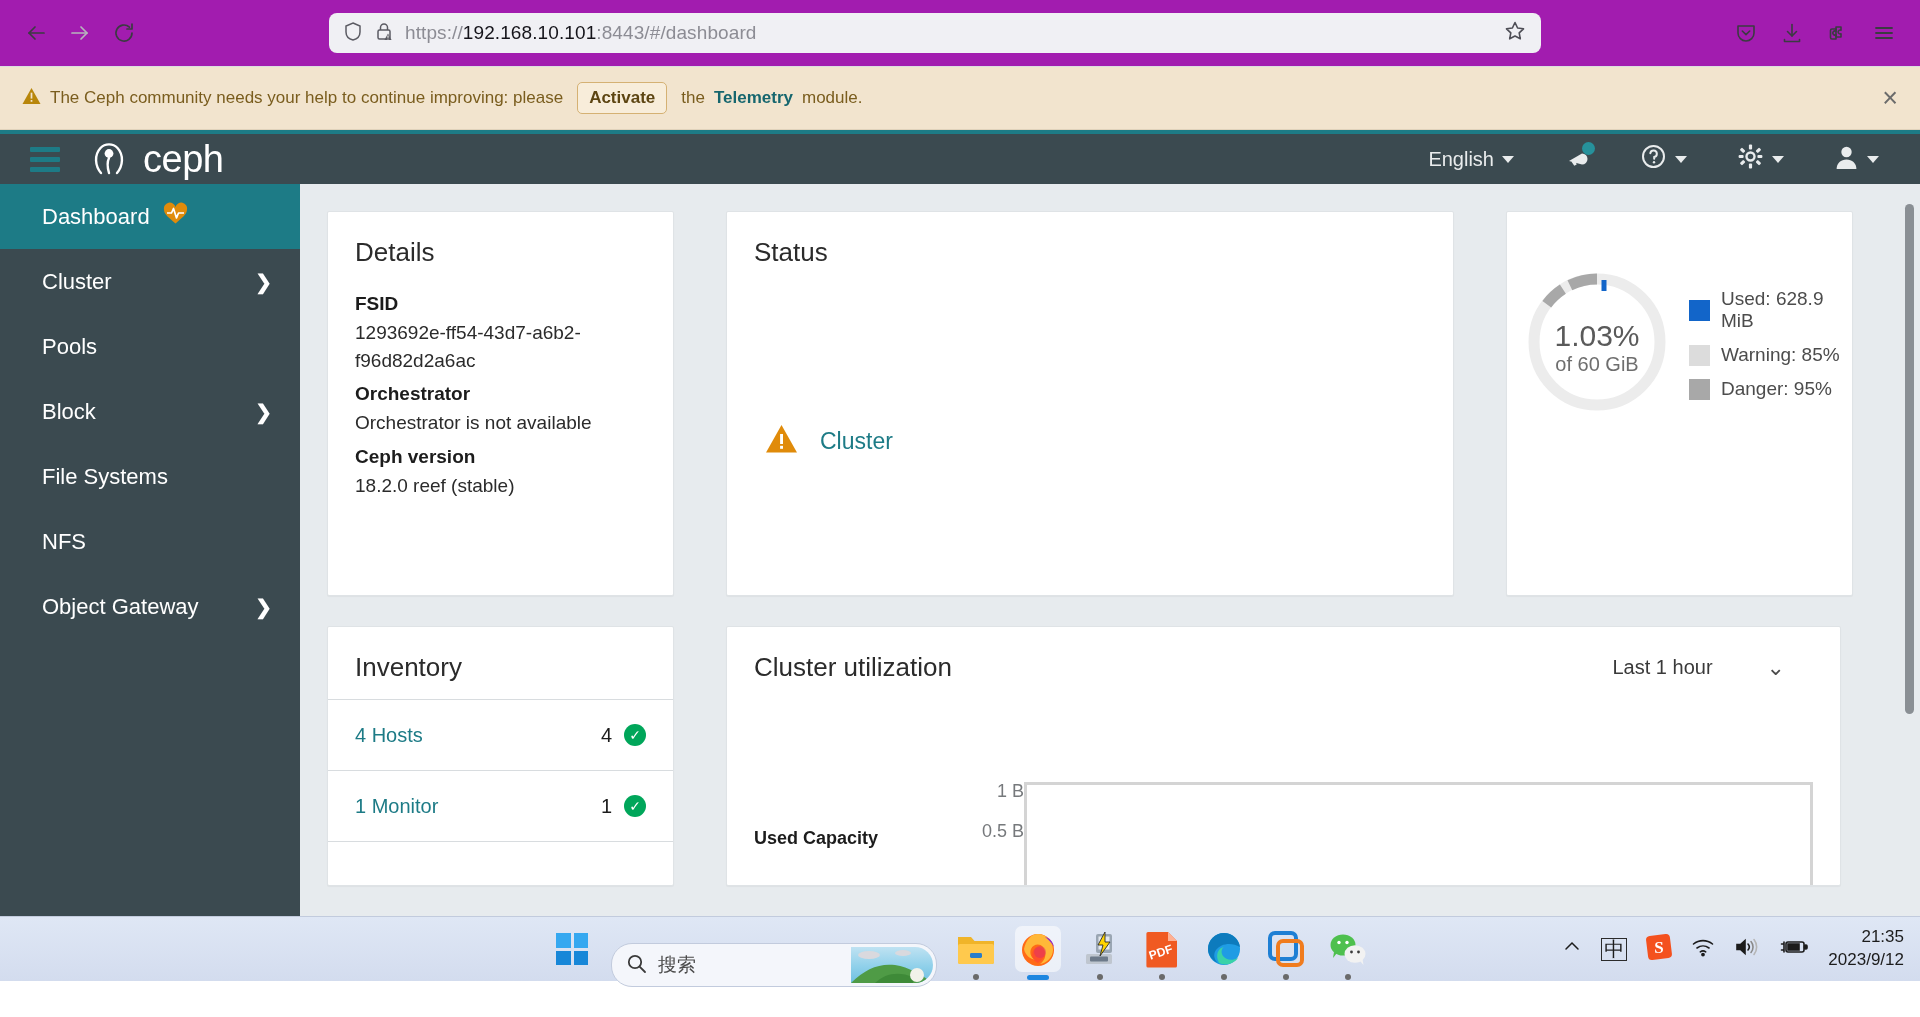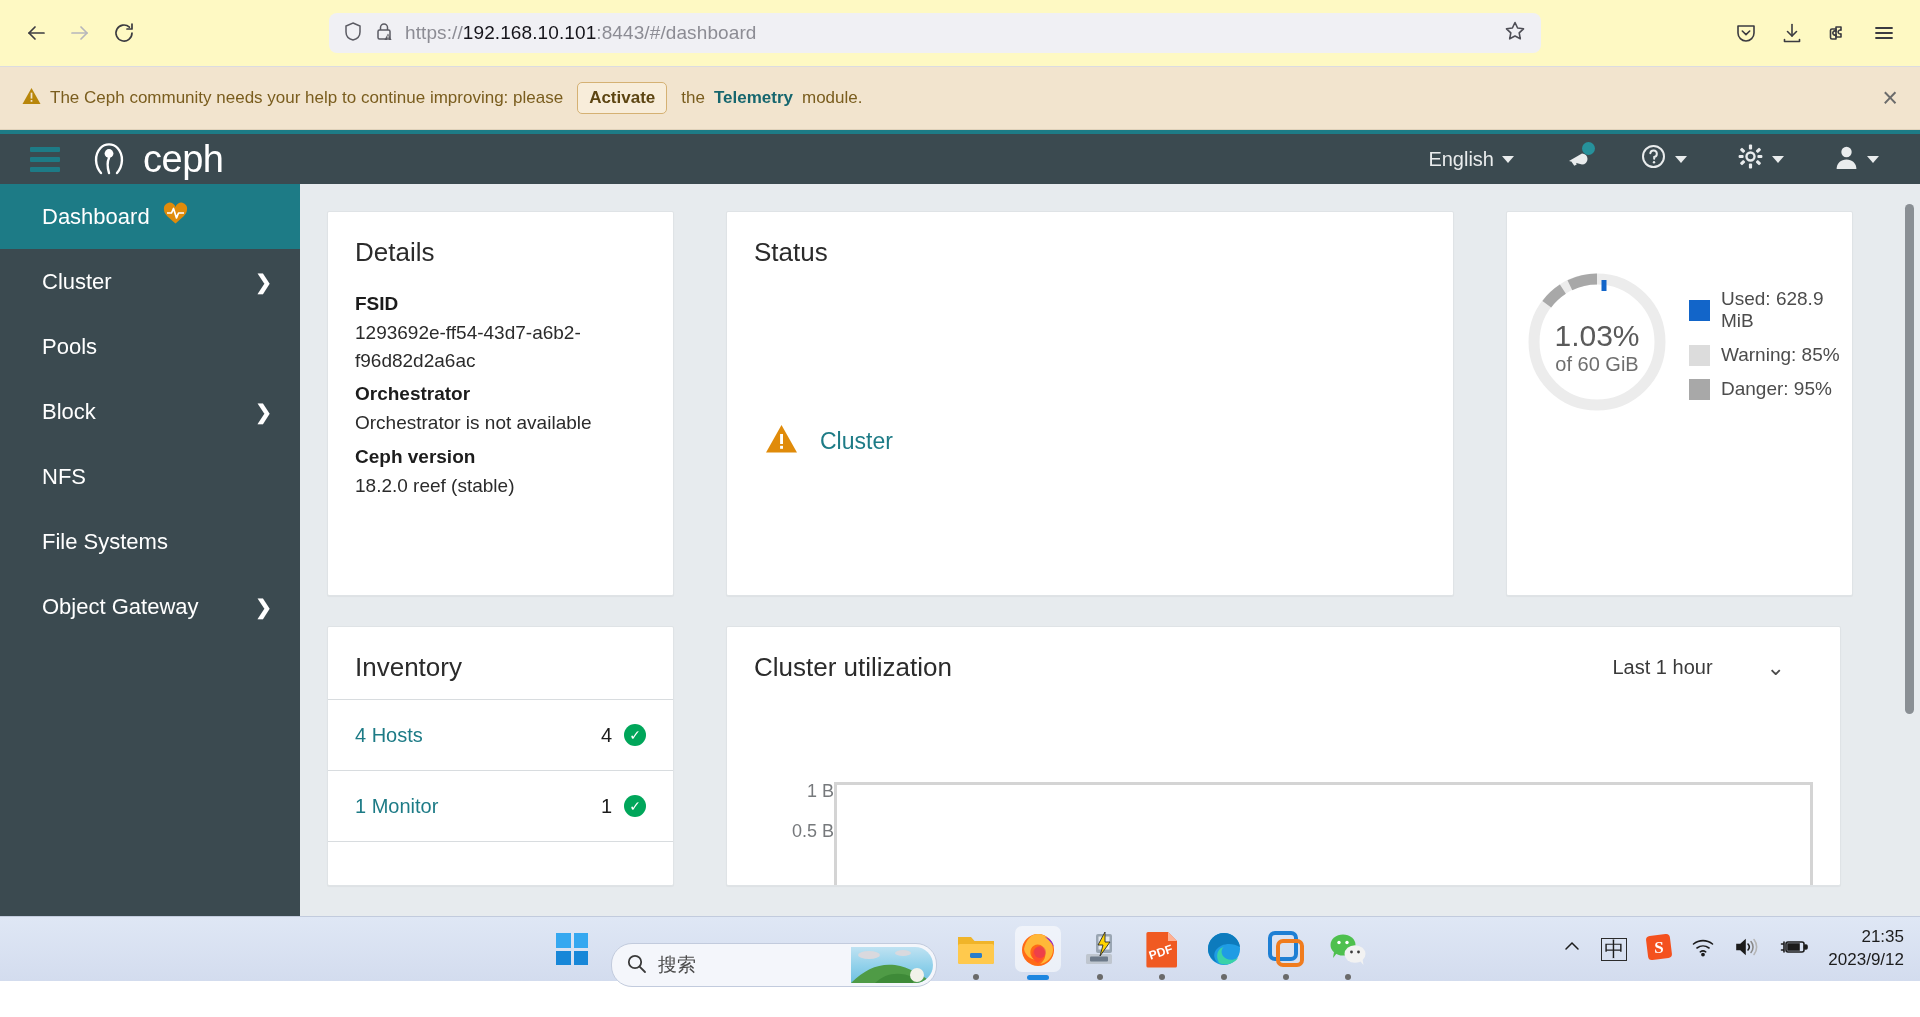--- a/index.html
+++ b/index.html
@@ -7,21 +7,21 @@
   html, body {
     width: 1920px; height: 1017px;
     overflow: hidden;
     font-family: "Liberation Sans", sans-serif;
     background: #ffffff;
   }
 
   
   .browser-toolbar {
     height: 67px;
-    background: #fef9c3;
+    background: #a21caf;
     border-bottom: 1px solid #dcdce0;
     display: flex;
     align-items: center;
     padding: 0 14px;
     position: relative;
   }
   .nav-btn {
     width: 44px; height: 44px;
     display: flex; align-items: center; justify-content: center;
     border-radius: 6px;
@@ -429,24 +429,24 @@
       <span class="side-chevron">❯</span>
     </div>
     <div class="side-item">
       <span class="label">Pools</span>
     </div>
     <div class="side-item">
       <span class="label">Block</span>
       <span class="side-chevron">❯</span>
     </div>
     <div class="side-item">
+      <span class="label">File Systems</span>
+    </div>
+    <div class="side-item">
       <span class="label">NFS</span>
-    </div>
-    <div class="side-item">
-      <span class="label">File Systems</span>
     </div>
     <div class="side-item">
       <span class="label">Object Gateway</span>
       <span class="side-chevron">❯</span>
     </div>
   </div>
 
   <div class="content">
 
     <div class="row">
@@ -527,20 +527,21 @@
 
       <div class="card card-utilization">
         <div class="util-header">
           <div class="card-title" style="padding:0">Cluster utilization</div>
           <div class="util-range">
             <span>Last 1 hour</span>
             <span class="chev-down">⌄</span>
           </div>
         </div>
         <div class="util-chart">
+          <div class="util-series-label">Used Capacity</div>
           <div class="util-axis">
             <div>1 B</div>
             <div style="margin-top:22px">0.5 B</div>
           </div>
           <div class="util-plot"></div>
         </div>
       </div>
     </div>
 
     <div class="page-scrollbar"></div>

